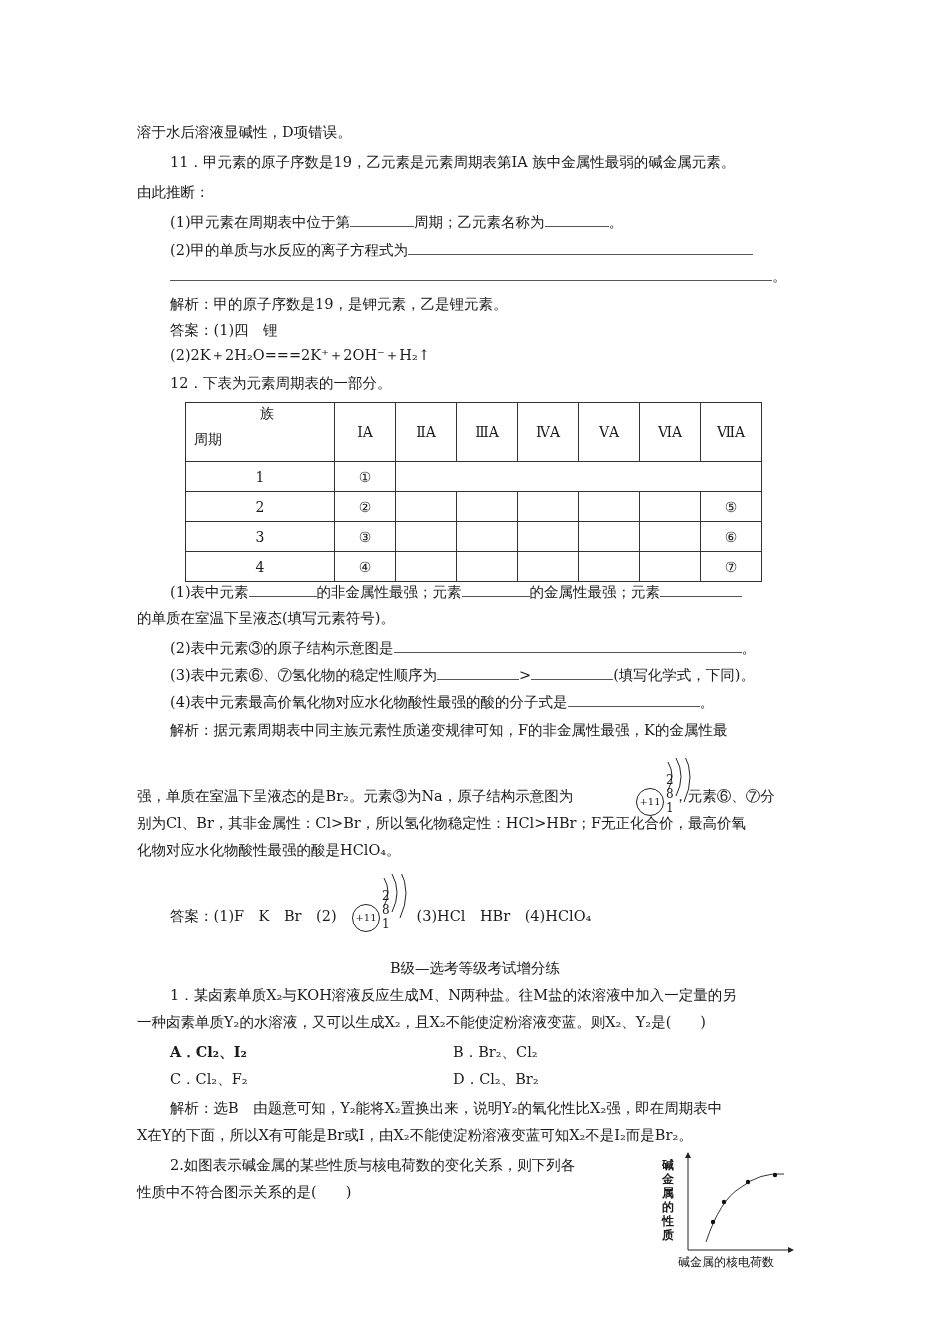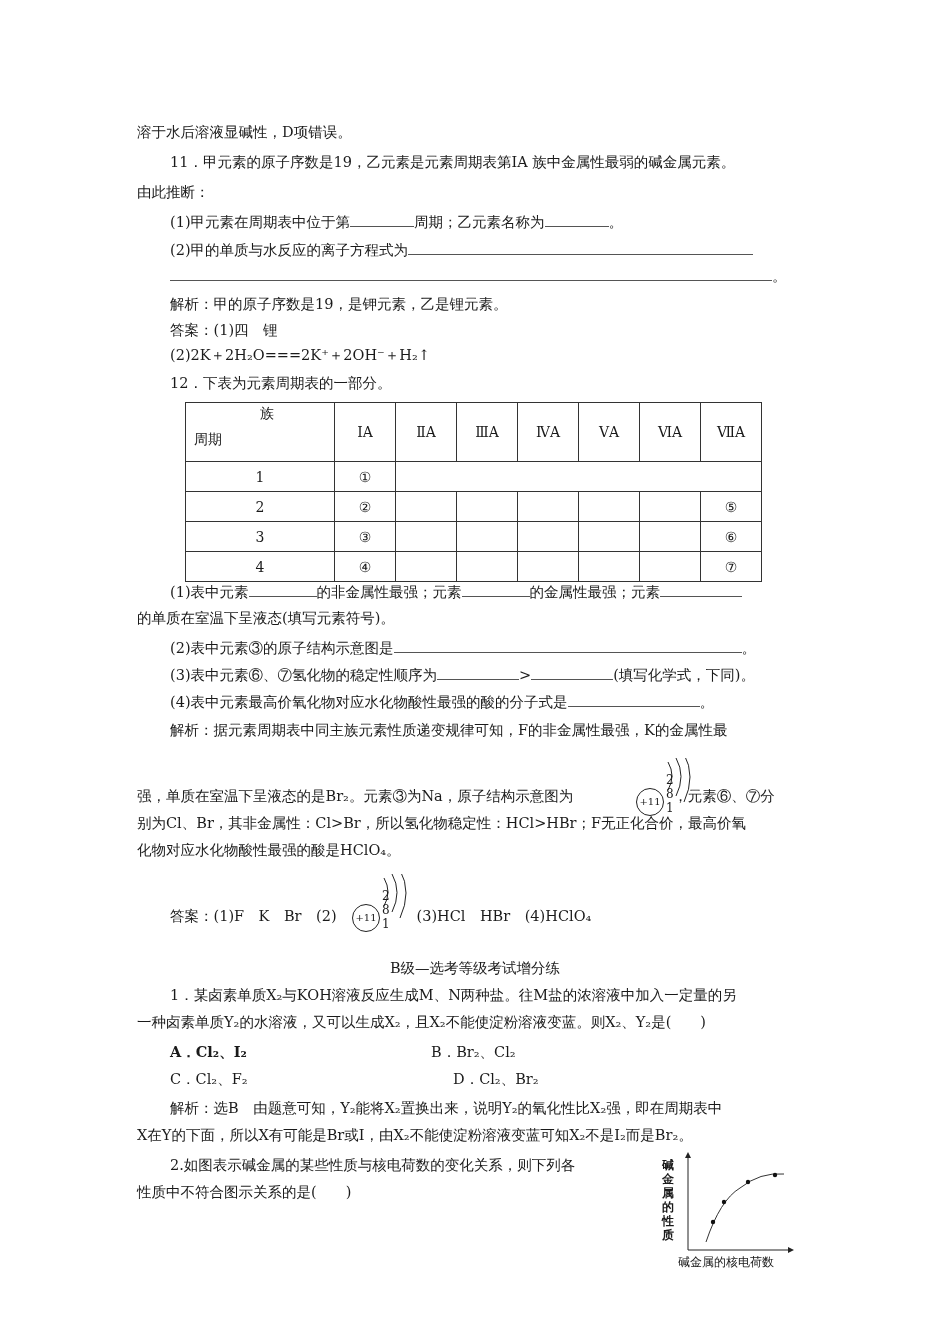--- a/index.html
+++ b/index.html
@@ -150,21 +150,21 @@
     <path d="M14 0 Q24 18 14 38" fill="none" stroke="#222" stroke-width="1"></path>
     <path d="M22 -4 Q34 18 22 44" fill="none" stroke="#222" stroke-width="1"></path>
   </svg>
   <div class="shells">2 8 1</div>
 </div>
 
 <div class="line" style="left:0;width:950px;text-align:center;top:958px;">B级—选考等级考试增分练</div>
 <div class="line" style="left:170px;top:985px;">1．某卤素单质X₂与KOH溶液反应生成M、N两种盐。往M盐的浓溶液中加入一定量的另</div>
 <div class="line" style="left:137px;top:1012px;">一种卤素单质Y₂的水溶液，又可以生成X₂，且X₂不能使淀粉溶液变蓝。则X₂、Y₂是(　　)</div>
 <div class="line" style="left:170px;top:1042px;font-weight:bold;">A．Cl₂、I₂</div>
-<div class="line" style="left:431px;top:1042px;">B．Br₂、Cl₂</div>
+<div class="line" style="left:453px;top:1042px;">B．Br₂、Cl₂</div>
 <div class="line" style="left:170px;top:1069px;">C．Cl₂、F₂</div>
 <div class="line" style="left:453px;top:1069px;">D．Cl₂、Br₂</div>
 <div class="line" style="left:170px;top:1098px;">解析：选B　由题意可知，Y₂能将X₂置换出来，说明Y₂的氧化性比X₂强，即在周期表中</div>
 <div class="line" style="left:137px;top:1125px;">X在Y的下面，所以X有可能是Br或I，由X₂不能使淀粉溶液变蓝可知X₂不是I₂而是Br₂。</div>
 
 <div class="line" style="left:170px;top:1155px;">2.如图表示碱金属的某些性质与核电荷数的变化关系，则下列各</div>
 <div class="line" style="left:137px;top:1182px;">性质中不符合图示关系的是(　　)</div>
 
 <div class="graph">
   <svg width="135" height="110">

